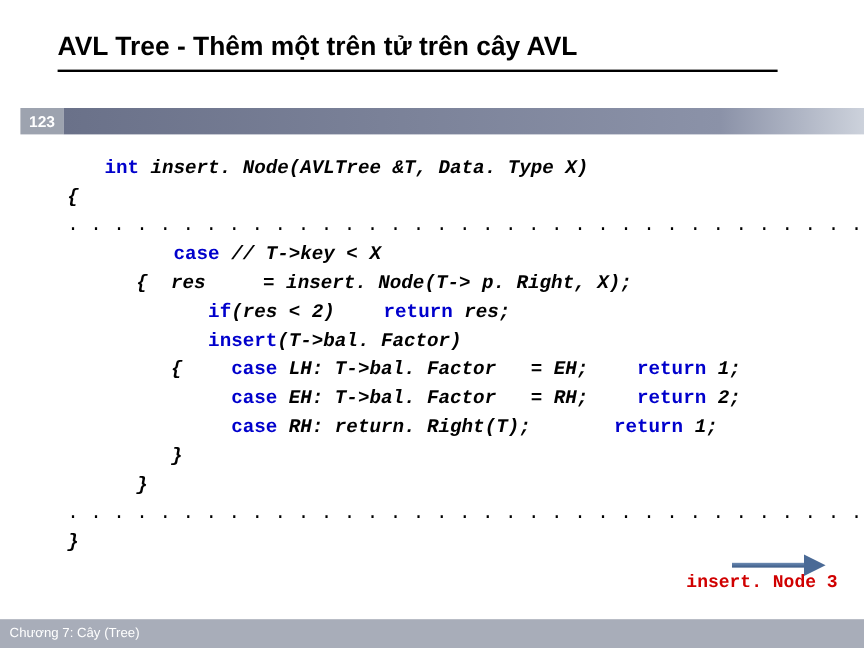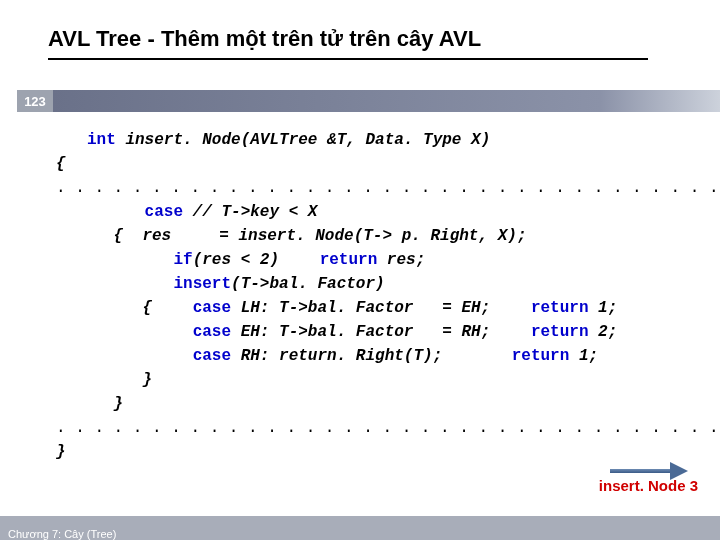--- a/index.html
+++ b/index.html
@@ -53,21 +53,21 @@
     line-height: 1.5;
     white-space: pre;
     color: #000;
   }
   .blue { color: #0000cc; font-weight: bold; margin-left: 31px; }
   .bold { font-weight: bold; font-style: italic; }
   .tag {
     position: absolute;
     bottom: 46px;
     right: 22px;
-    font-family: Liberation Sans, sans-serif;
+    font-family: Liberation Mono, monospace;
     font-size: 15px;
     font-weight: bold;
     color: #d00000;
   }
   .arrow {
     position: absolute;
     bottom: 60px;
     right: 30px;
     width: 80px;
     height: 18px;
@@ -93,21 +93,21 @@
     position: absolute;
     bottom: 0;
     left: 0;
     width: 720px;
     height: 24px;
     background: #a8adb9;
     color: #fff;
     font-size: 11px;
     padding-left: 8px;
     display: flex;
-    align-items: flex-end;
+    align-items: center;
   }
 </style>
 </head>
 <body>
 
 <div class="slide">
 
   <div class="title">AVL Tree - Thêm một trên tử trên cây AVL</div>
   <div class="title-underline"></div>
 

